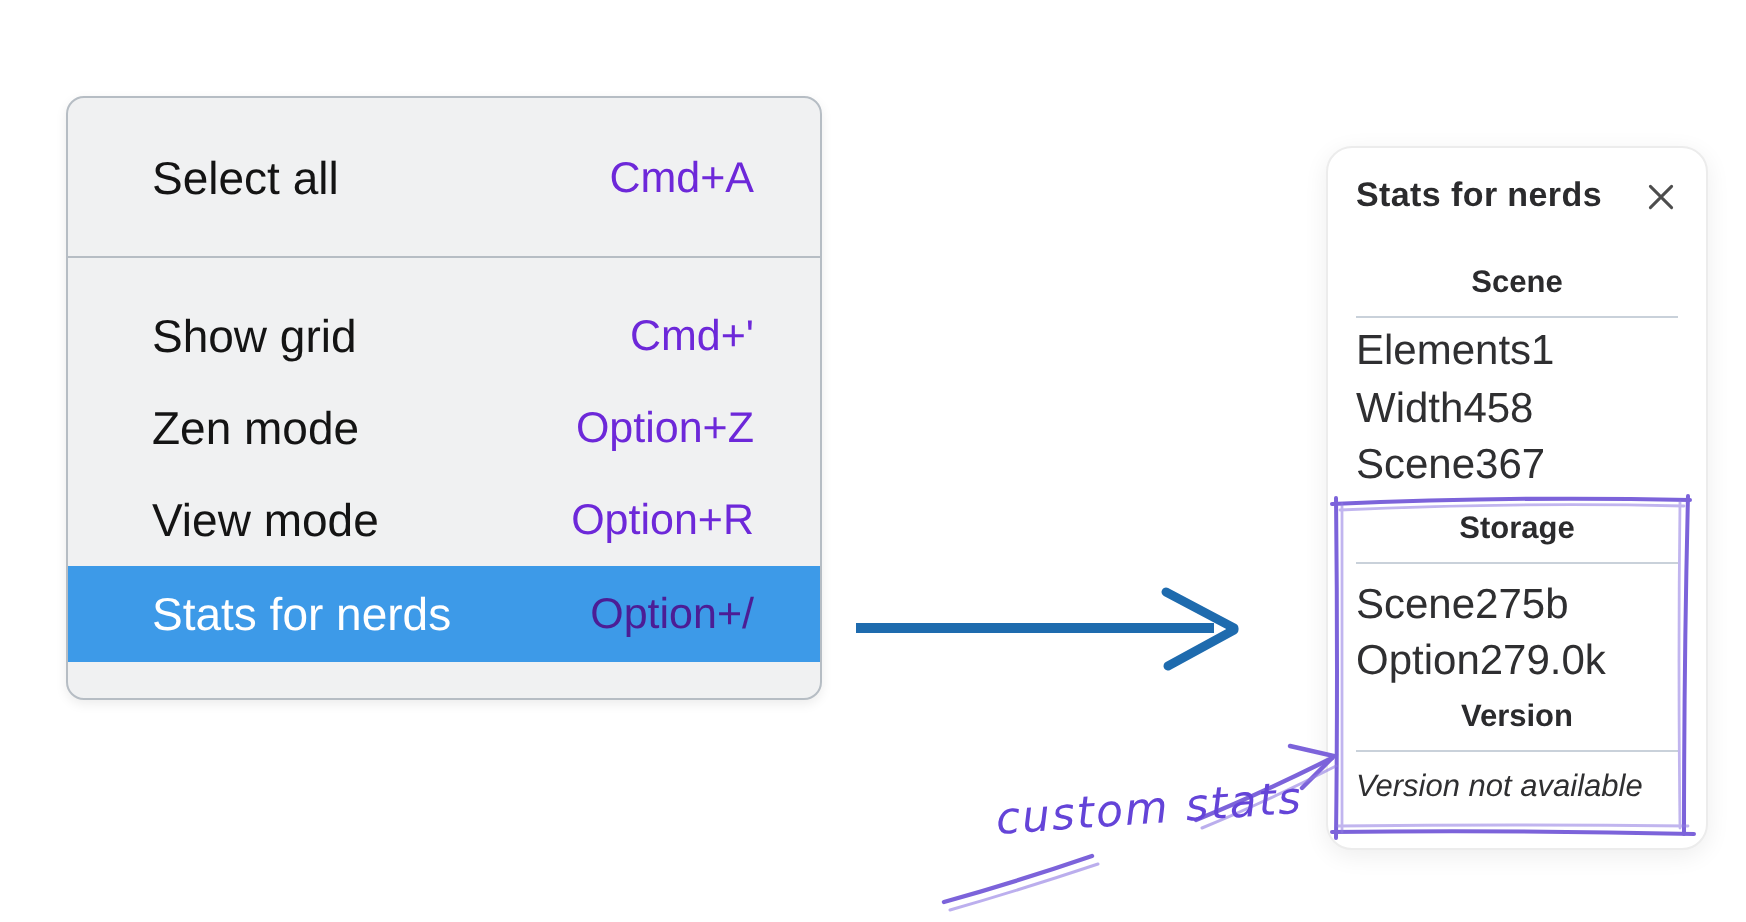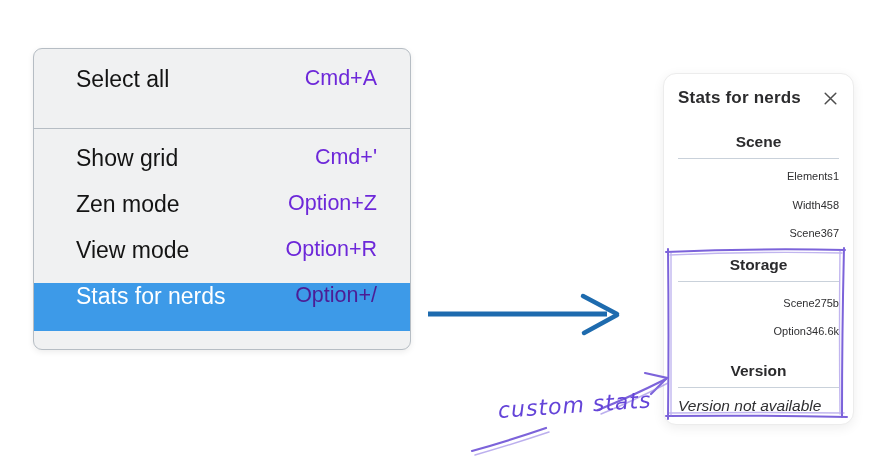--- a/index.html
+++ b/index.html
@@ -11,21 +11,21 @@
   
   .context-menu{
     position:absolute;left:33px;top:48px;width:378px;height:302px;
     box-sizing:border-box;background:#f0f1f2;
     border:1.5px solid #b6bdc4;border-radius:9px;overflow:hidden;
     box-shadow:0 2px 6px rgba(0,0,0,.08);
   }
   .menu-group.top{padding-top:17px;padding-bottom:16px;}
   .menu-group.bottom{padding-top:16px;}
   .menu-item{
-    height:46px;display:flex;justify-content:space-between;
+    height:46px;display:flex;align-items:center;justify-content:space-between;
     padding:0 33px 0 42px;font-size:23px;color:#141414;cursor:default;gap:36px;
   }
   .menu-item .shortcut{font-size:21.5px;color:#6d28d9;}
   .menu-item.selected{height:48px;background:#3d9ae8;color:#ffffff;}
   .menu-item.selected .shortcut{color:#4c1d95;}
   .menu-divider{border-top:1.5px solid #b6bdc4;}
 
   
   .overlay{position:absolute;left:0;top:0;width:873px;height:461px;pointer-events:none;}
 
@@ -34,24 +34,24 @@
     position:absolute;left:663px;top:73px;width:191px;height:352px;
     box-sizing:border-box;background:#ffffff;border:1px solid #ececec;border-radius:13px;
     box-shadow:0 3px 12px rgba(0,0,0,.07);
     padding:13px 14px 0 14px;color:#2f2f31;
   }
   .panel-header{display:flex;align-items:center;justify-content:space-between;height:22px;}
   .panel-title{font-weight:bold;font-size:17px;color:#2b2b2d;letter-spacing:.2px;}
   .close-btn{display:flex;align-items:center;justify-content:center;width:18px;height:18px;cursor:pointer;}
   .sec-title{text-align:center;font-weight:bold;font-size:15.5px;margin-top:24px;color:#2b2b2d;}
   .sec-title.tight{margin-top:8px;}
-  .sec-title.tighter{margin-top:16px;}
+  .sec-title.tighter{margin-top:4px;}
   .sep{border-top:1px solid #c9d1da;margin:7px 0 3px 0;}
   .sep.mb{margin-bottom:7px;}
-  .srow{display:flex;justify-content:flex-end;font-size:11px;line-height:28.5px;color:#2f2f31;}
+  .srow{display:flex;justify-content:flex-start;font-size:21px;line-height:28.5px;color:#2f2f31;}
   .note{font-size:15.5px;line-height:29px;margin-top:3px;color:#2f2f31;font-style:italic;}
 
   
   .annot-label{
     position:absolute;left:498px;top:398px;width:170px;
     font-family:"DejaVu Sans",sans-serif;font-style:italic;
     font-size:22px;letter-spacing:1px;color:#6444d8;
     transform:rotate(-4deg);transform-origin:left center;white-space:nowrap;
   }
 </style>
@@ -114,21 +114,21 @@
     </div>
 
     <div class="sec-title tight">Storage</div>
     <div class="sep mb"></div>
     <div class="srow">
       <span>Scene</span>
       <span>275b</span>
     </div>
     <div class="srow">
       <span>Option</span>
-      <span>346.6k</span>
+      <span>279.0k</span>
     </div>
 
     <div class="sec-title tighter">Version</div>
     <div class="sep"></div>
     <div class="note">Version not available</div>
   </div>
 
   <svg class="overlay" viewBox="0 0 873 461">
     <path d="M428 314 L607 314" stroke="#1e6bae" stroke-width="5" stroke-linecap="butt" fill="none"></path>
     <path d="M583 296 L617 314" stroke="#1e6bae" stroke-width="4.5" stroke-linecap="round" fill="none"></path>

